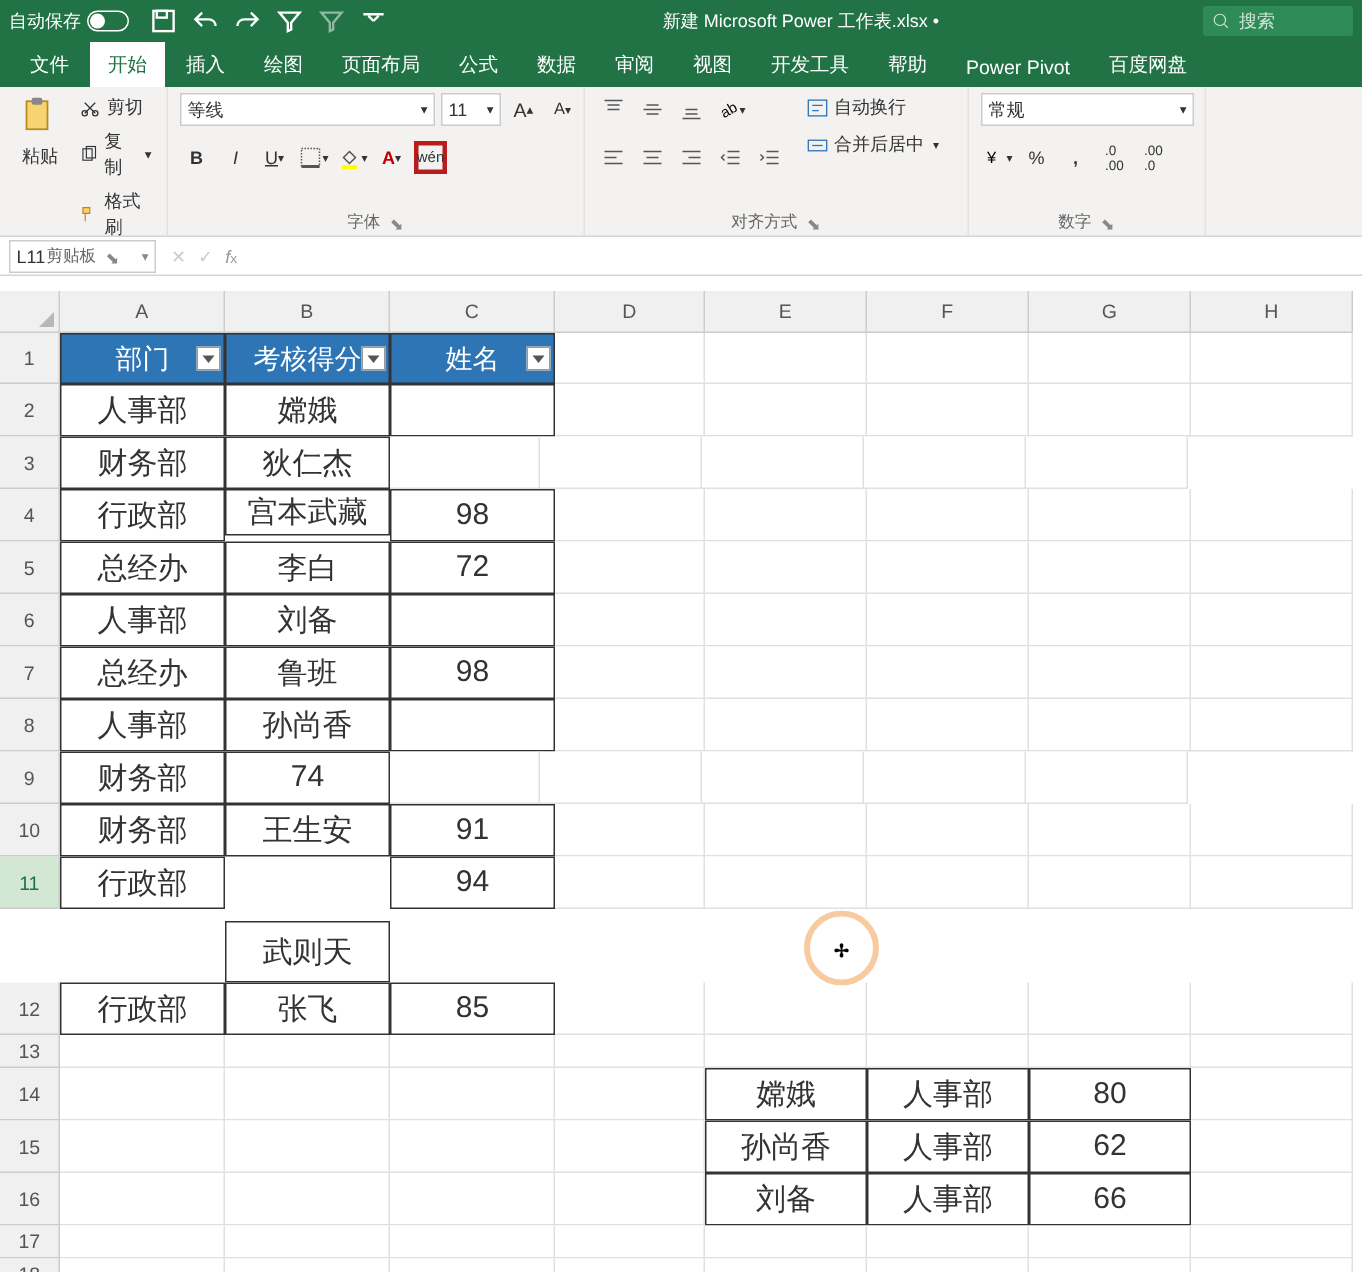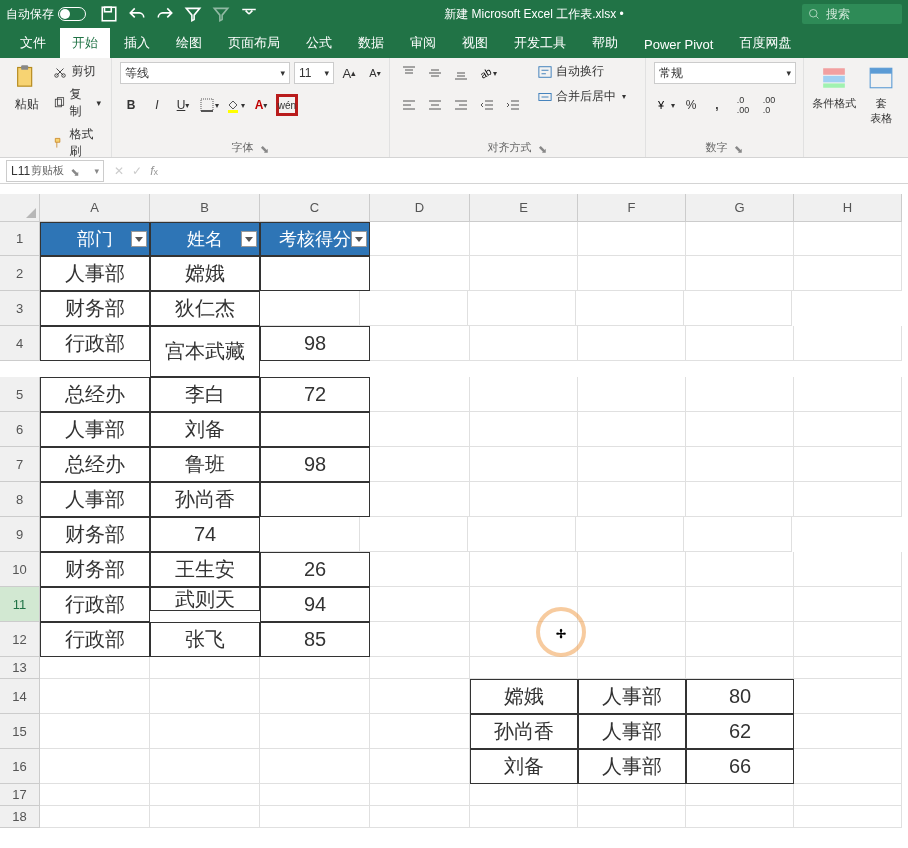--- a/index.html
+++ b/index.html
@@ -109,21 +109,21 @@
           <path d="M2 3h12L9 9v4l-2 1V9z"></path>
         </svg>
       </div>
     <div class="qat-btn">
         <svg viewBox="0 0 16 16">
           <path d="M2 4h12M8 8l-3-3M8 8l3-3"></path>
         </svg>
       </div>
   </div>
   <div class="title-center">
-    <span class="doc">新建 Microsoft Excel 工作表.xlsx •</span>
+    <span class="doc">新建 Microsoft Power 工作表.xlsx •</span>
   </div>
   <div class="searchbox">
     <svg width="12" height="12" viewBox="0 0 16 16" fill="none">
         <circle cx="7" cy="7" r="5"></circle>
         <path d="M11 11l3 3"></path>
       </svg>
     <span style="color:#cfe8d8">搜索</span>
   </div>
 </div>
 
@@ -356,44 +356,20 @@
         <div class="sq" style="font-size:9px">.0<br>.00</div>
         <div class="sq" style="font-size:9px">.00<br>.0</div>
       </div>
     </div>
     <div class="ribbon-group-label">
         <span>数字</span>
         <span class="launcher">⬊</span>
       </div>
   </div>
 
-  <div class="ribbon-group" style="border-right:none;flex:1;overflow:hidden">
-    <div class="ribbon-group-body">
-      <div class="big-btn" style="width:48px">
-        <div class="icn">
-            <svg viewBox="0 0 24 24" width="26" height="26">
-              <rect x="2" y="3" width="20" height="6" fill="#f2a0a0"></rect>
-              <rect x="2" y="10" width="20" height="6" fill="#a0d0f2"></rect>
-              <rect x="2" y="17" width="20" height="4" fill="#a0f2b0"></rect>
-            </svg>
-          </div>
-        <span style="font-size:11px">条件格式</span>
-      </div>
-      <div class="big-btn" style="width:40px">
-        <div class="icn">
-            <svg viewBox="0 0 24 24" width="26" height="26">
-              <rect x="2" y="3" width="20" height="18" fill="none" stroke="#5b9bd5"></rect>
-              <rect x="2" y="3" width="20" height="5" fill="#5b9bd5"></rect>
-            </svg>
-          </div>
-        <span style="font-size:11px;white-space:pre">套
-表格</span>
-      </div>
-    </div>
-  </div>
 </div>
 
 <div class="fbar">
   <div class="namebox">
       <span>L11</span>
       <span style="font-size:9px;color:#888">▾</span>
     </div>
   <div class="fbar-btns">
     <span style="color:#ccc">✕</span>
     <span style="color:#ccc">✓</span>
@@ -417,22 +393,22 @@
         <div class="colhead col-F">F</div>
         <div class="colhead col-G">G</div>
         <div class="colhead col-H">H</div>
       </div>
   </div>
 
   <div id="rows">
       <div class="row">
         <div class="rowhead" style="height: 34px;">1</div>
         <div class="cell col-A h1" style="height: 34px;">部门<div class="filter-btn"></div></div>
+        <div class="cell col-C h1" style="height: 34px;">考核得分<div class="filter-btn"></div></div>
         <div class="cell col-B h1" style="height: 34px;">姓名<div class="filter-btn"></div></div>
-        <div class="cell col-C h1" style="height: 34px;">考核得分<div class="filter-btn"></div></div>
         <div class="cell col-D" style="height: 34px;"></div>
         <div class="cell col-E" style="height: 34px;"></div>
         <div class="cell col-F" style="height: 34px;"></div>
         <div class="cell col-G" style="height: 34px;"></div>
         <div class="cell col-H" style="height: 34px;"></div>
       </div>
       <div class="row">
         <div class="rowhead" style="height: 35px;">2</div>
         <div class="cell col-A tbl" style="height: 35px;">人事部</div>
         <div class="cell col-B tbl" style="height: 35px;">嫦娥</div>
@@ -449,21 +425,21 @@
         <div class="cell col-B tbl" style="height: 35px;">狄仁杰</div>
         <div class="cell col-D" style="height: 35px;"></div>
         <div class="cell col-E" style="height: 35px;"></div>
         <div class="cell col-F" style="height: 35px;"></div>
         <div class="cell col-G" style="height: 35px;"></div>
         <div class="cell col-H" style="height: 35px;"></div>
       </div>
       <div class="row">
         <div class="rowhead" style="height: 35px;">4</div>
         <div class="cell col-A tbl" style="height: 35px;">行政部</div>
-        <div class="cell col-B tbl" style="height: 51px;">宫本武藏</div>
+        <div class="cell col-B tbl" style="height: 31px;">宫本武藏</div>
         <div class="cell col-C tbl" style="height: 35px;">98</div>
         <div class="cell col-D" style="height: 35px;"></div>
         <div class="cell col-E" style="height: 35px;"></div>
         <div class="cell col-F" style="height: 35px;"></div>
         <div class="cell col-G" style="height: 35px;"></div>
         <div class="cell col-H" style="height: 35px;"></div>
       </div>
       <div class="row">
         <div class="rowhead" style="height: 35px;">5</div>
         <div class="cell col-A tbl" style="height: 35px;">总经办</div>
@@ -515,31 +491,31 @@
         <div class="cell col-D" style="height: 35px;"></div>
         <div class="cell col-E" style="height: 35px;"></div>
         <div class="cell col-F" style="height: 35px;"></div>
         <div class="cell col-G" style="height: 35px;"></div>
         <div class="cell col-H" style="height: 35px;"></div>
       </div>
       <div class="row">
         <div class="rowhead" style="height: 35px;">10</div>
         <div class="cell col-A tbl" style="height: 35px;">财务部</div>
         <div class="cell col-B tbl" style="height: 35px;">王生安</div>
-        <div class="cell col-C tbl" style="height: 35px;">26</div>
+        <div class="cell col-C tbl" style="height: 35px;">91</div>
         <div class="cell col-D" style="height: 35px;"></div>
         <div class="cell col-E" style="height: 35px;"></div>
         <div class="cell col-F" style="height: 35px;"></div>
         <div class="cell col-G" style="height: 35px;"></div>
         <div class="cell col-H" style="height: 35px;"></div>
       </div>
       <div class="row">
         <div class="rowhead active" style="height: 35px;">11</div>
         <div class="cell col-A tbl" style="height: 35px;">行政部</div>
-        <div class="cell col-B tbl" style="height: 24px;">武则天</div>
+        <div class="cell col-B tbl" style="height: 41px; margin-top: 43px;">武则天</div>
         <div class="cell col-C tbl" style="height: 35px;">94</div>
         <div class="cell col-D" style="height: 35px;"></div>
         <div class="cell col-E" style="height: 35px;"></div>
         <div class="cell col-F" style="height: 35px;"></div>
         <div class="cell col-G" style="height: 35px;"></div>
         <div class="cell col-H" style="height: 35px;"></div>
       </div>
       <div class="row">
         <div class="rowhead" style="height: 35px;">12</div>
         <div class="cell col-A tbl" style="height: 35px;">行政部</div>

